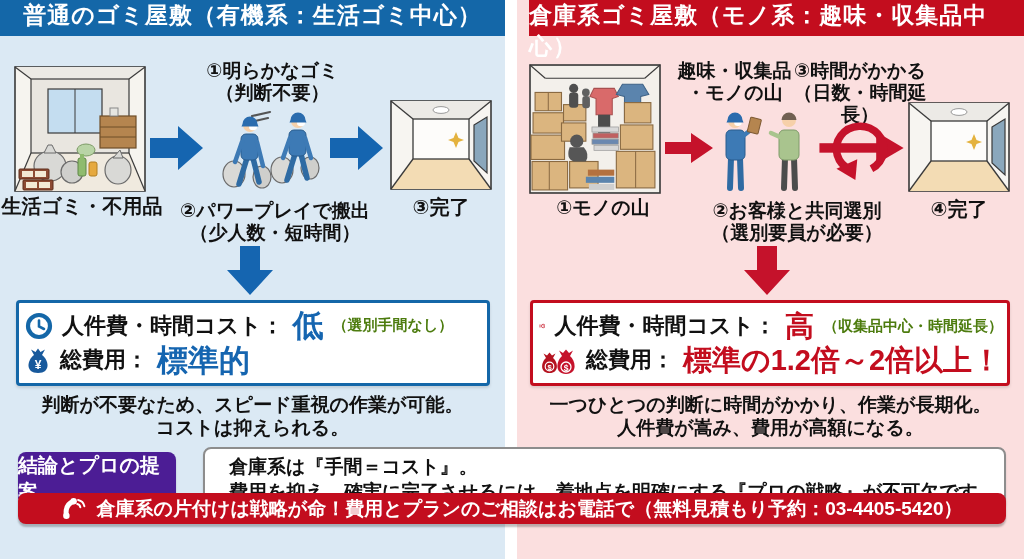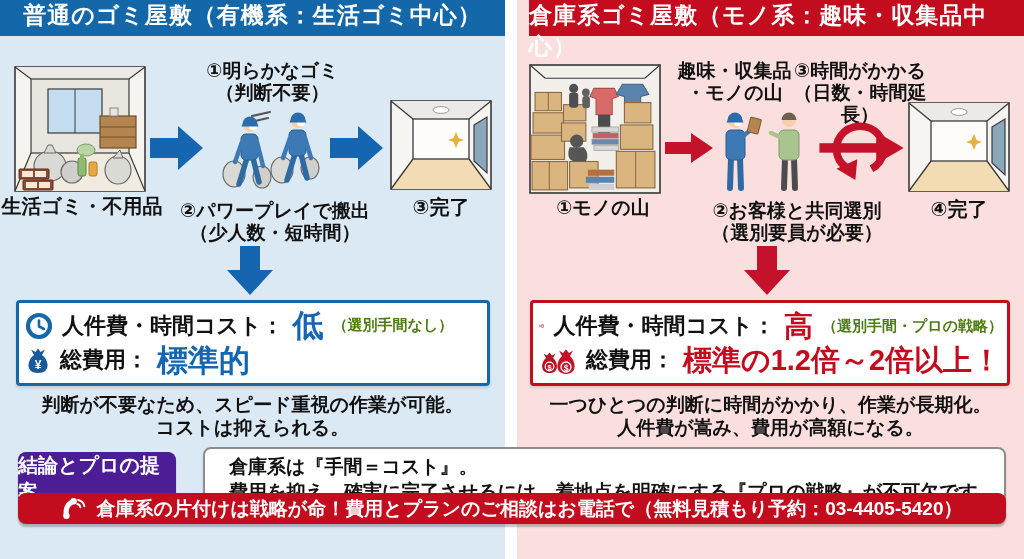--- a/index.html
+++ b/index.html
@@ -294,21 +294,21 @@
       <div class="cost-row">
         <svg width="40" height="28" viewBox="0 0 40 28">
           <line x1="1" y1="8" x2="10" y2="8" stroke="#c30d1e" stroke-width="2.6" stroke-linecap="round"></line>
           <line x1="3" y1="14" x2="9" y2="14" stroke="#c30d1e" stroke-width="2.6" stroke-linecap="round"></line>
           <line x1="1" y1="20" x2="10" y2="20" stroke="#c30d1e" stroke-width="2.6" stroke-linecap="round"></line>
           <circle cx="26" cy="14" r="11" fill="none" stroke="#c30d1e" stroke-width="4.2"></circle>
           <path d="M26,8.5 L26,14.5 L31,17" fill="none" stroke="#c30d1e" stroke-width="2.6" stroke-linecap="round"></path>
         </svg>
         <span class="clabel">人件費・時間コスト：</span>
         <span class="cval red">高</span>
-        <span class="cnote">（選別手間・プロの戦略）</span>
+        <span class="cnote">（収集品中心・時間延長）</span>
       </div>
       <div class="cost-row">
         <svg width="38" height="30" viewBox="0 0 38 30">
           <path d="M7,13 C2,17 0.5,28 10.5,28 C20.5,28 19,17 14,13 Z" fill="#b5121f"></path>
           <path d="M7,13 L14,13 L16.5,8.5 L13,10.5 L10.5,7.5 L8,10.5 L4.5,8.5 Z" fill="#b5121f"></path>
           <circle cx="10.5" cy="21.5" r="4.3" fill="none" stroke="#fff" stroke-width="1.2"></circle>
           <text x="10.5" y="24.5" text-anchor="middle" font-size="7.5" font-weight="bold" fill="#fff">$</text>
           <path d="M23,11 C17,16 15.5,29 27,29 C38.5,29 37,16 31,11 Z" fill="#c5122b"></path>
           <path d="M23,11 L31,11 L34,5.5 L30,8 L27,4.5 L24,8 L20,5.5 Z" fill="#c5122b"></path>
           <circle cx="27" cy="22" r="5" fill="none" stroke="#fff" stroke-width="1.3"></circle>

